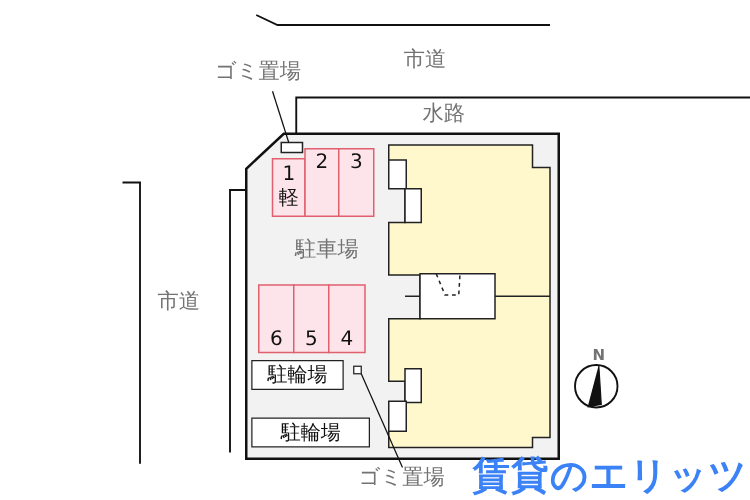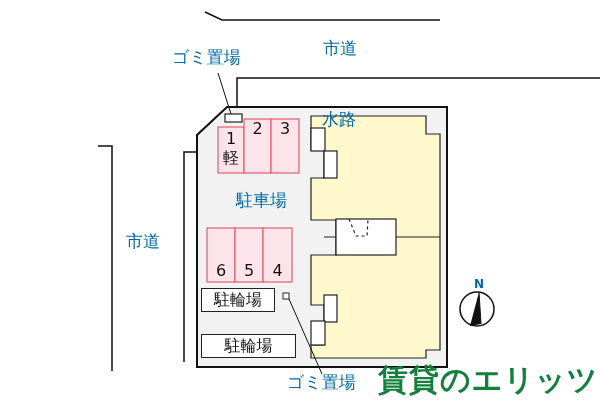--- a/index.html
+++ b/index.html
@@ -1,24 +1,24 @@
 <!DOCTYPE html>
 <html><head>
 <meta charset="utf-8">
 <style>
   html, body { margin:0; padding:0; background:#ffffff; }
   body { width:600px; height:400px; position:relative; overflow:hidden;
          font-family:"DejaVu Sans","Liberation Sans",sans-serif; }
   svg { position:absolute; left:0; top:0; }
-  .lbl { position:absolute; color:#0369a1; font-size:17px; line-height:1; white-space:nowrap; }
+  .lbl { position:absolute; color:#737373; font-size:17px; line-height:1; white-space:nowrap; }
   .slot-num { position:absolute; font-size:16px; color:#111; text-align:center; line-height:1; }
   .boxlbl { position:absolute; background:#fff; border:1.5px solid #222; font-size:16px;
             text-align:right; box-sizing:border-box; line-height:1; display:flex;
             align-items:center; justify-content:center; color:#111; }
-  .wm { position:absolute; font-size:30px; font-weight:bold; color:#15803d; letter-spacing:1px; white-space:nowrap; }
+  .wm { position:absolute; font-size:30px; font-weight:bold; color:#3b82f6; letter-spacing:1px; white-space:nowrap; }
 </style>
 </head>
 <body>
 
 <svg width="600" height="400" viewBox="0 0 600 400">
 
   <polyline points="205,12 222,20 440,20" fill="none" stroke="#111" stroke-width="1.5"></polyline>
 
   <polyline points="237,107 237,78 600,78" fill="none" stroke="#111" stroke-width="1.5"></polyline>
 
@@ -55,21 +55,21 @@
 
   <g>
     <circle cx="477" cy="309" r="17" fill="#fff" stroke="#111" stroke-width="1.5"></circle>
     <polygon points="479,292 470,326 481,324" fill="#111"></polygon>
     <line x1="479" y1="292" x2="481" y2="324" stroke="#111" stroke-width="1"></line>
   </g>
 </svg>
 
 <div class="lbl" style="left:323px; top:40px;">市道</div>
 <div class="lbl" style="left:172px; top:49px;">ゴミ置場</div>
-<div class="lbl" style="left:322px; top:83px;margin-top:28px;">水路</div>
+<div class="lbl" style="left:338px; top:83px;">水路</div>
 <div class="lbl" style="left:126px; top:233px;">市道</div>
 <div class="lbl" style="left:236px; top:192px;">駐車場</div>
 
 <div class="slot-num" style="left:218px; top:131px; width:26px;">1</div>
 <div class="slot-num" style="left:218px; top:150px; width:26px;">軽</div>
 <div class="slot-num" style="left:244px; top:121px; width:27px;">2</div>
 <div class="slot-num" style="left:271px; top:121px; width:28px;">3</div>
 
 <div class="slot-num" style="left:207px; top:263px; width:28px;">6</div>
 <div class="slot-num" style="left:235px; top:263px; width:28px;">5</div>

